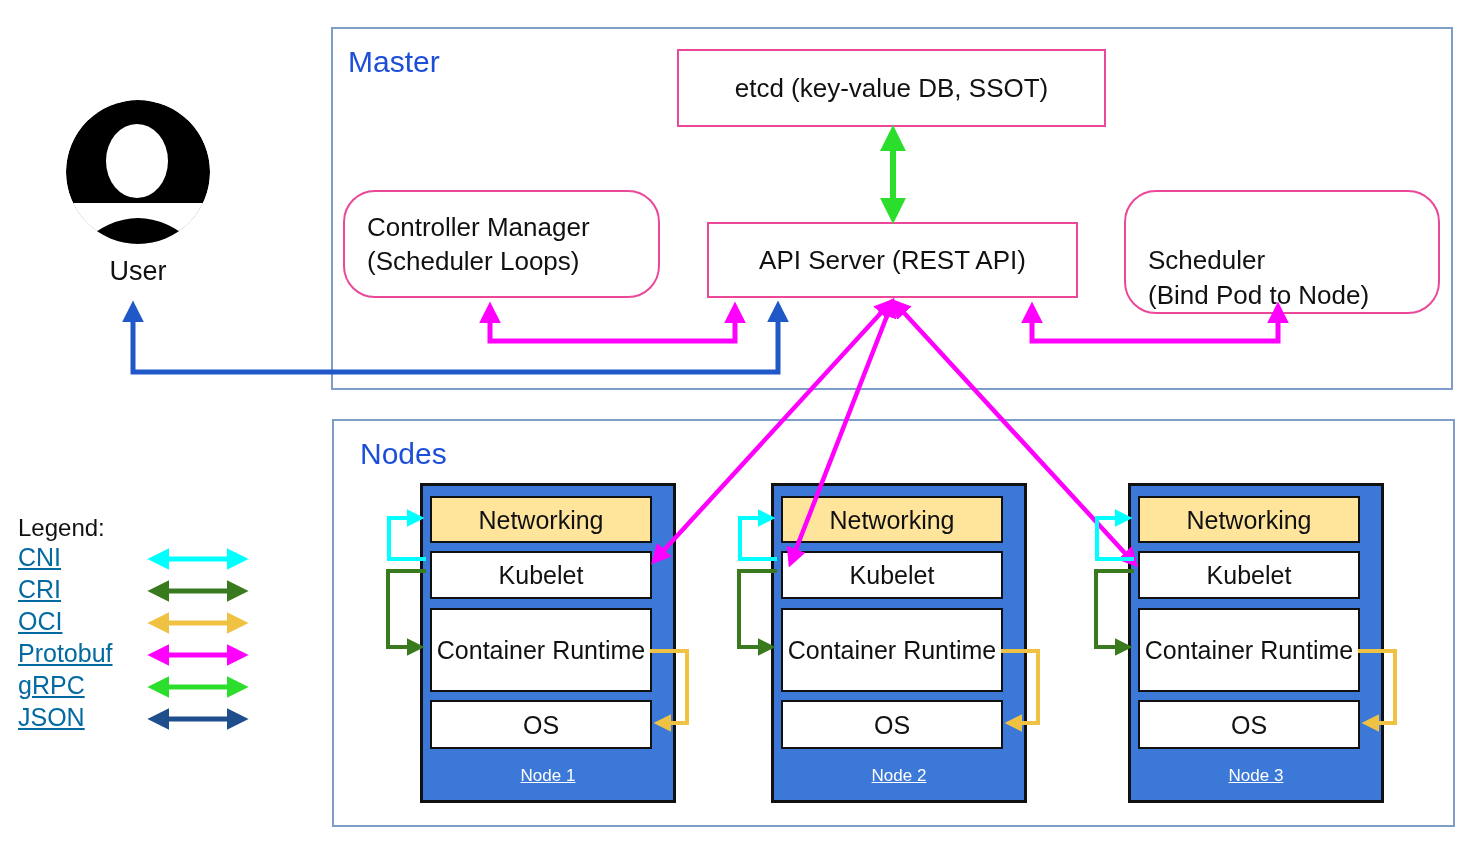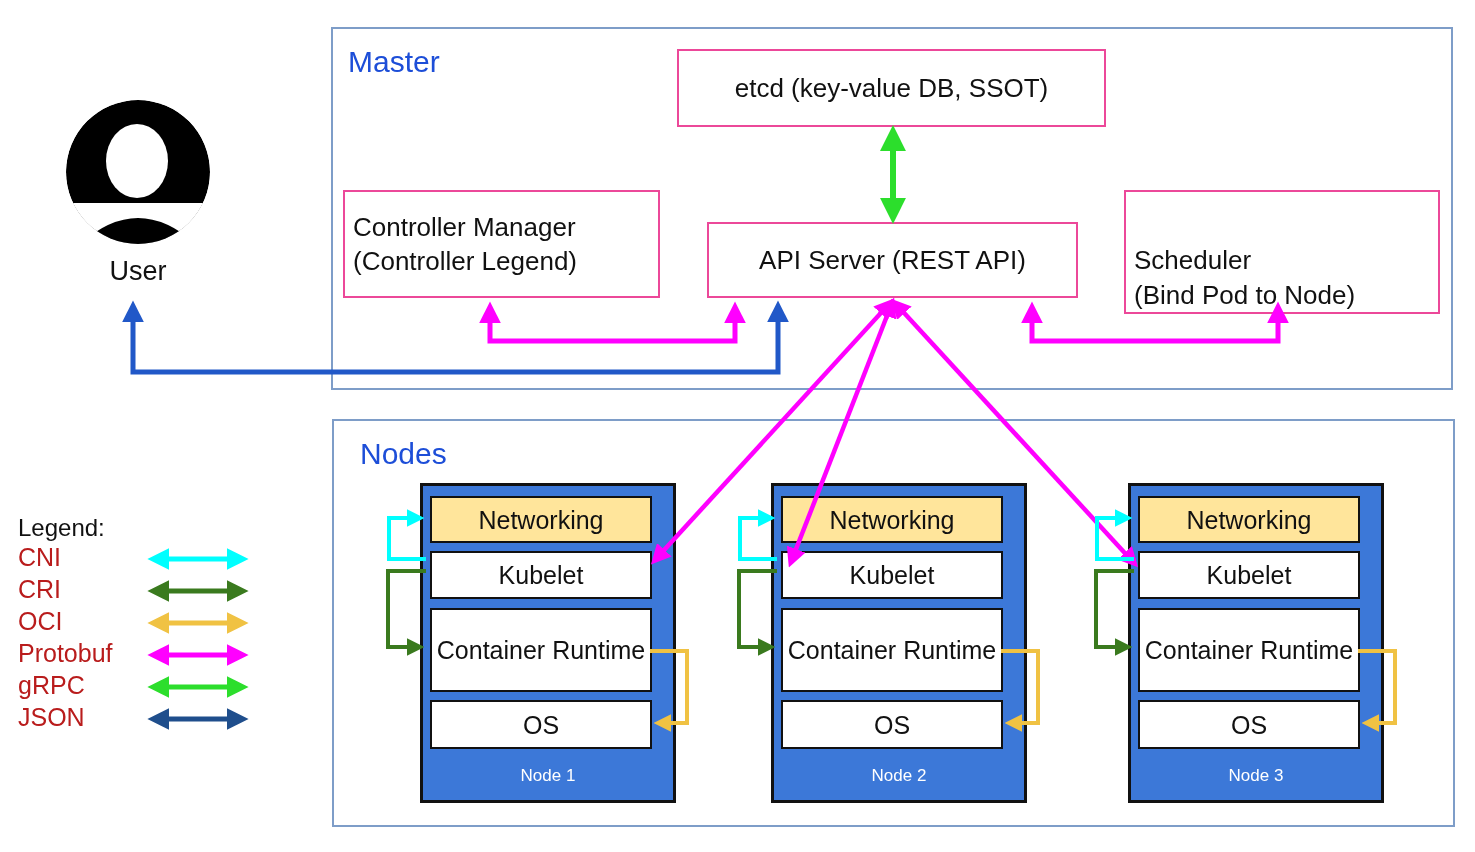--- a/index.html
+++ b/index.html
@@ -11,64 +11,64 @@
     position:absolute;border:2px solid #7E9DC8;background:#ffffff;box-sizing:border-box;
   }
   .section-title{
     position:absolute;font-size:30px;color:#1d4ed8;white-space:nowrap;
   }
   .orange-box{
     position:absolute;border:2px solid #ec4899;background:#ffffff;box-sizing:border-box;
     display:flex;align-items:center;font-size:26px;color:#111;
   }
   .orange-box.centered{justify-content:center;text-align:center;}
-  .orange-box.leftal{justify-content:flex-start;padding-left:8px;text-align:left;}
+  .orange-box.leftal{justify-content:flex-start;padding-left:22px;text-align:left;border-radius:32px;}
   .two-line{line-height:1.32;}
   .node-container{
     position:absolute;width:256px;height:320px;background:#3C78D8;border:3px solid #111;
     box-sizing:border-box;
   }
   .layer-box{
     position:absolute;left:7px;width:222px;background:#ffffff;border:2px solid #111;
     box-sizing:border-box;display:flex;align-items:center;justify-content:center;
     text-align:center;font-size:25px;line-height:1.12;color:#111;
   }
   .layer-box.networking{background:#FFE59B;}
   .node-name{
     position:absolute;left:0;top:270px;width:100%;height:40px;display:flex;
-    align-items:center;justify-content:center;color:#ffffff;font-size:17px;
+    align-items:center;justify-content:center;color:#ffffff;font-size:17px;text-decoration:underline;
   }
   .user-wrap{position:absolute;left:65px;top:99px;width:146px;height:146px;}
   .user-label{
     position:absolute;left:65px;top:256px;width:146px;text-align:center;font-size:27px;color:#111;
   }
   .legend-title{position:absolute;left:18px;top:514px;font-size:24px;color:#111;}
   .legend-row{position:absolute;left:18px;width:250px;height:32px;}
   .legend-link{
-    font-size:25px;color:#b91c1c;cursor:pointer;white-space:nowrap;
+    font-size:25px;color:#0369a1;text-decoration:underline;cursor:pointer;white-space:nowrap;
   }
   .legend-arrow-svg{position:absolute;left:124px;top:2px;width:112px;height:28px;}
   #overlay{position:absolute;left:0;top:0;width:1475px;height:852px;pointer-events:none;z-index:5;}
 </style>
 </head>
 <body>
 
 <div class="canvas">
 
   <div class="section-box" style="left:331px;top:27px;width:1122px;height:363px;"></div>
   <div class="section-title" style="left:348px;top:45px;">Master</div>
 
   <div class="orange-box centered" style="left:677px;top:49px;width:429px;height:78px;">
     <span>etcd (key-value DB, SSOT)</span>
   </div>
 
   <div class="orange-box leftal" style="left:343px;top:190px;width:317px;height:108px;">
     <span class="two-line">
       <span>Controller Manager</span><br>
-      <span>(Controller Legend)</span>
+      <span>(Scheduler Loops)</span>
     </span>
   </div>
 
   <div class="orange-box centered" style="left:707px;top:222px;width:371px;height:76px;">
     <span>API Server (REST API)</span>
   </div>
 
   <div class="orange-box leftal" style="left:1124px;top:190px;width:316px;height:124px;align-items:flex-end;">
     <span class="two-line">
       <span>Scheduler</span><br>

